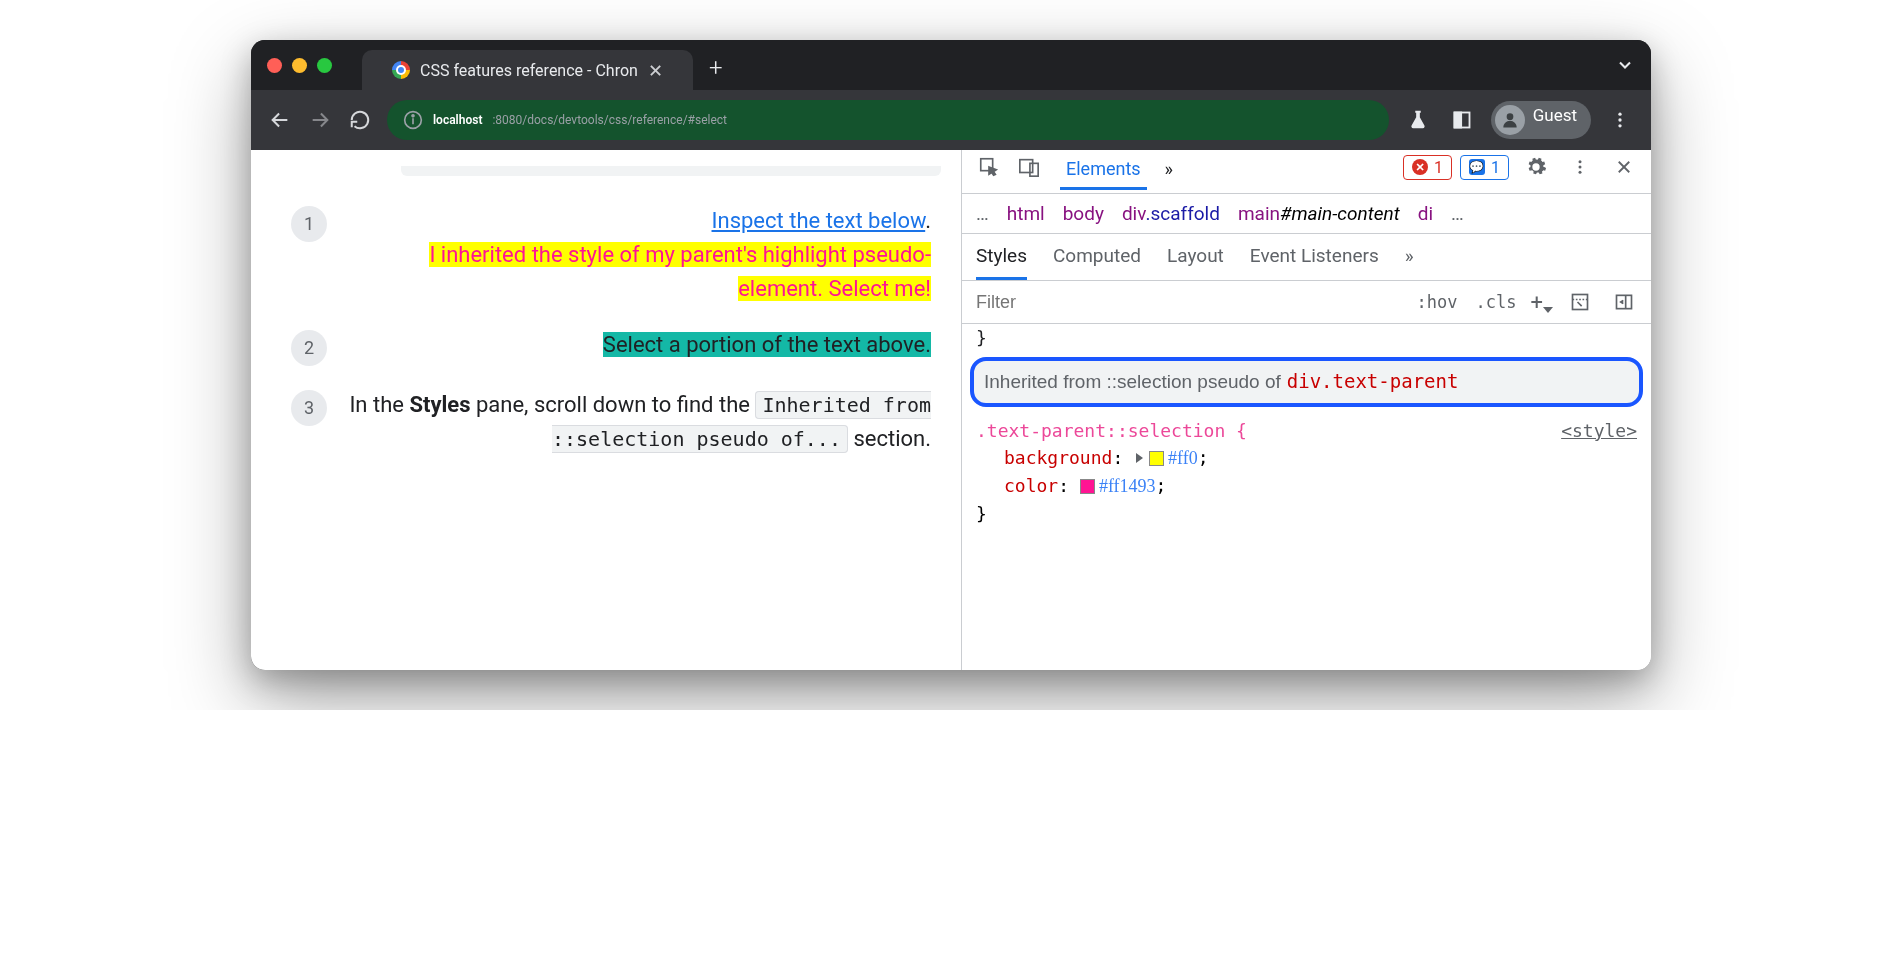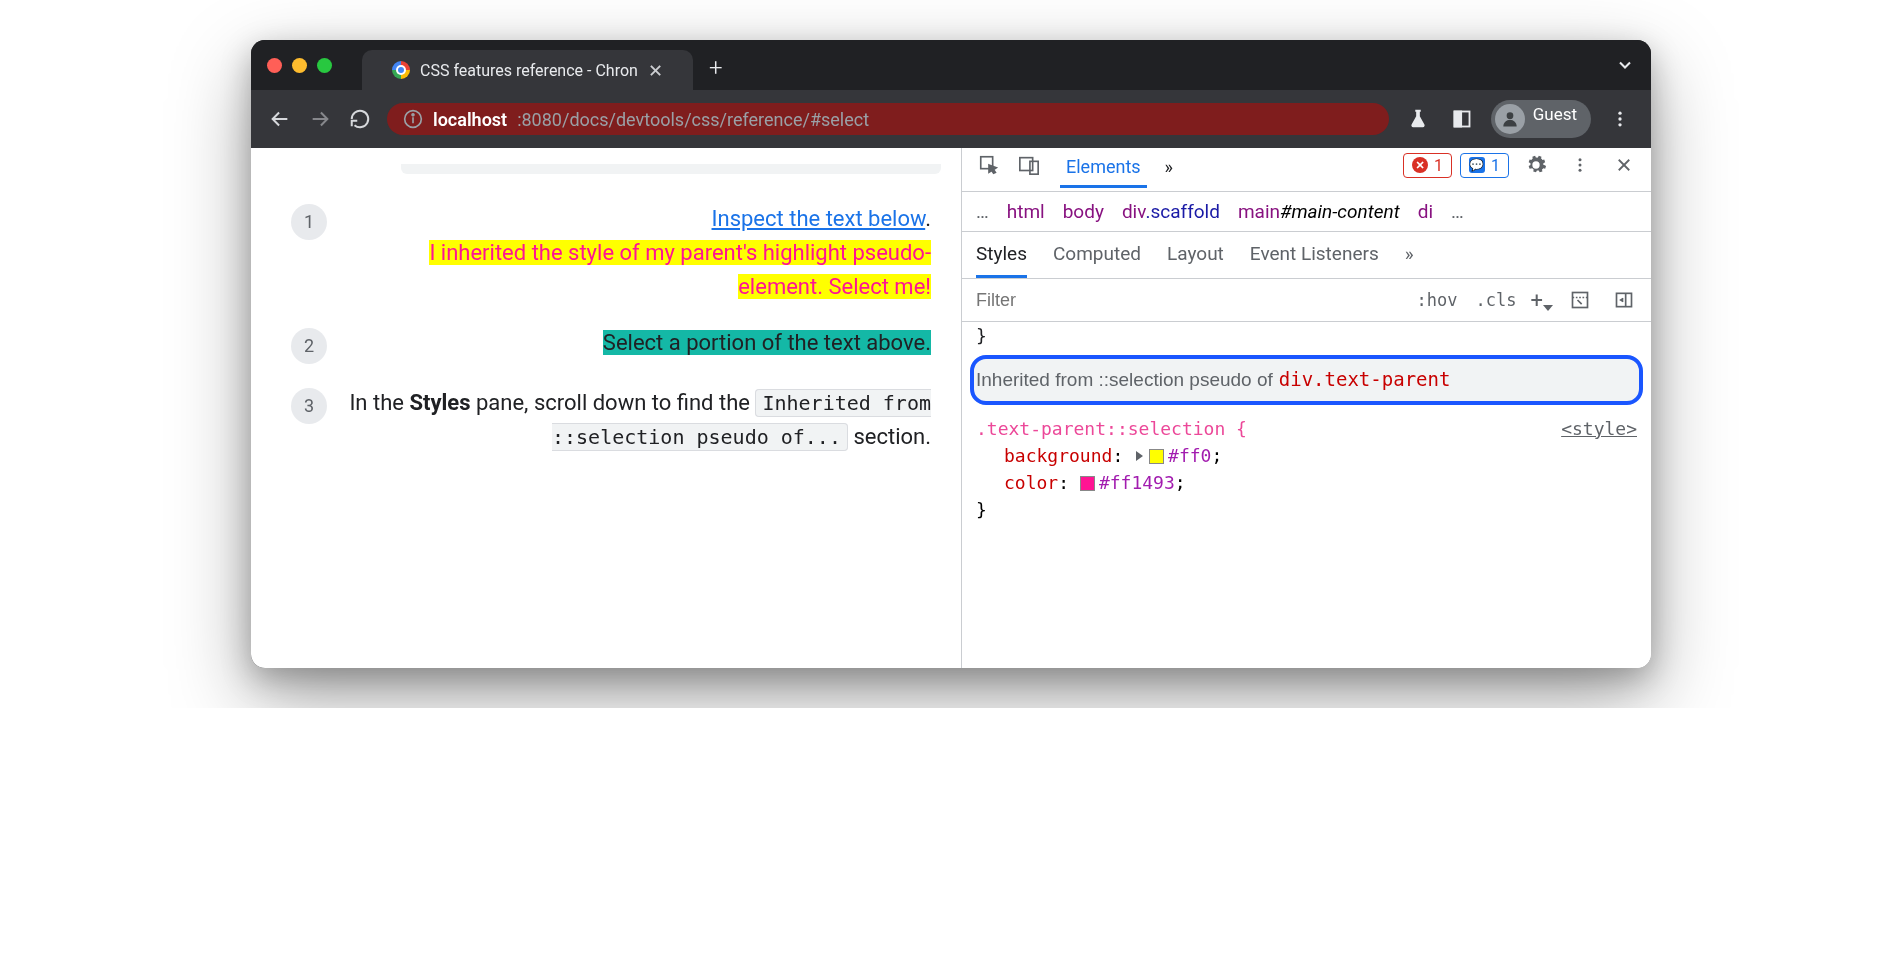--- a/index.html
+++ b/index.html
@@ -72,22 +72,22 @@
 
   .toolbar {
     display:flex; align-items:center; gap:14px;
     background: var(--chrome-tab-active);
     padding: 10px 16px;
   }
   .nav-btn{color:var(--chrome-text);opacity:.9;width:26px;display:flex;justify-content:center;}
   .nav-btn.dim{opacity:.45;}
   .omnibox{
     flex:1; display:flex; align-items:center; gap:10px;
-    background:#7f1d1d; border-radius:22px; height:32px; padding:0 16px;
-    color:var(--chrome-text); font-size:18px;
+    background:#14532d; border-radius:22px; height:40px; padding:0 16px;
+    color:var(--chrome-text); font-size:12px;
   }
   .omni-host{color:#fff;font-weight:600;}
   .omni-path{color:var(--chrome-text-dim);}
   .tb-icon{color:var(--chrome-text);width:30px;display:flex;justify-content:center;}
   .guest-chip{display:flex;gap:8px;background:#5f6368;color:#fff;border-radius:20px;padding:4px 14px 4px 4px;font-size:17px;}
   .guest-avatar{width:30px;height:30px;border-radius:50%;background:#9aa0a6;display:flex;align-items:center;justify-content:center;}
 
   
   .content { display:flex; background:#fff; height:520px; }
   .page { flex:1; padding: 16px 30px 20px 40px; overflow:hidden;}
@@ -124,29 +124,29 @@
   .styles-tab{padding:10px 0;color:#5f6368;border-bottom:3px solid transparent;}
   .styles-tab.active{color:#202124;border-bottom-color:#1a73e8;}
 
   .filter-row{display:flex;align-items:center;gap:10px;border-bottom:1px solid var(--devtools-border);padding:4px 10px;font-size:18px;}
   .filter-input{flex:1;border:none;font-size:18px;padding:6px 4px;outline:none;color:#5f6368;}
   .mono-btn{font-family:ui-monospace,Menlo,monospace;color:#5f6368;padding:2px 4px;font-size:17px;}
   .plus-btn{font-size:22px;color:#5f6368;position:relative;padding-right:10px;}
   .plus-btn::after{content:"";position:absolute;right:0;bottom:2px;border-left:5px solid transparent;border-right:5px solid transparent;border-top:6px solid #5f6368;}
 
   .styles-body{flex:1;overflow:auto;font-family:ui-monospace,Menlo,monospace;font-size:18px;line-height:1.5;}
-  .inherit-bar{background:#f1f3f4;color:#5f6368;padding:6px 2px;border:4px solid #1a56ff;border-radius:16px;margin:6px 8px;display:flex;gap:6px;align-items:baseline;font-family:-apple-system,BlinkMacSystemFont,sans-serif;font-size:19px;}
+  .inherit-bar{background:#f1f3f4;color:#5f6368;padding:6px 10px;border:4px solid #1a56ff;border-radius:16px;margin:6px 8px;display:flex;gap:6px;align-items:baseline;font-family:-apple-system,BlinkMacSystemFont,sans-serif;font-size:19px;}
   .inherit-bar code{font-family:ui-monospace,Menlo,monospace;color:#c80000;}
   .rule{padding:4px 14px 10px;}
   .rule-head{display:flex;justify-content:space-between;}
   .selector{color:#ec4899;}
   .src-link{color:#5f6368;text-decoration:underline;}
   .decl{padding-left:28px;}
   .prop{color:#c80000;}
-  .val{color:#a21caf;}
+  .val{color:#3b82f6;font-family:Liberation Serif, serif;}
   .swatch{display:inline-block;width:15px;height:15px;border:1px solid #888;vertical-align:-2px;margin-right:4px;}
   .expand-tri{display:inline-block;width:0;height:0;border-top:5px solid transparent;border-bottom:5px solid transparent;border-left:7px solid #5f6368;margin:0 6px 0 2px;vertical-align:1px;}
   svg{display:block;}
   .sel-bg{background:#14b8a6;margin-top:43px;}
 </style>
 </head>
 <body>
 
 <div class="window">
 

